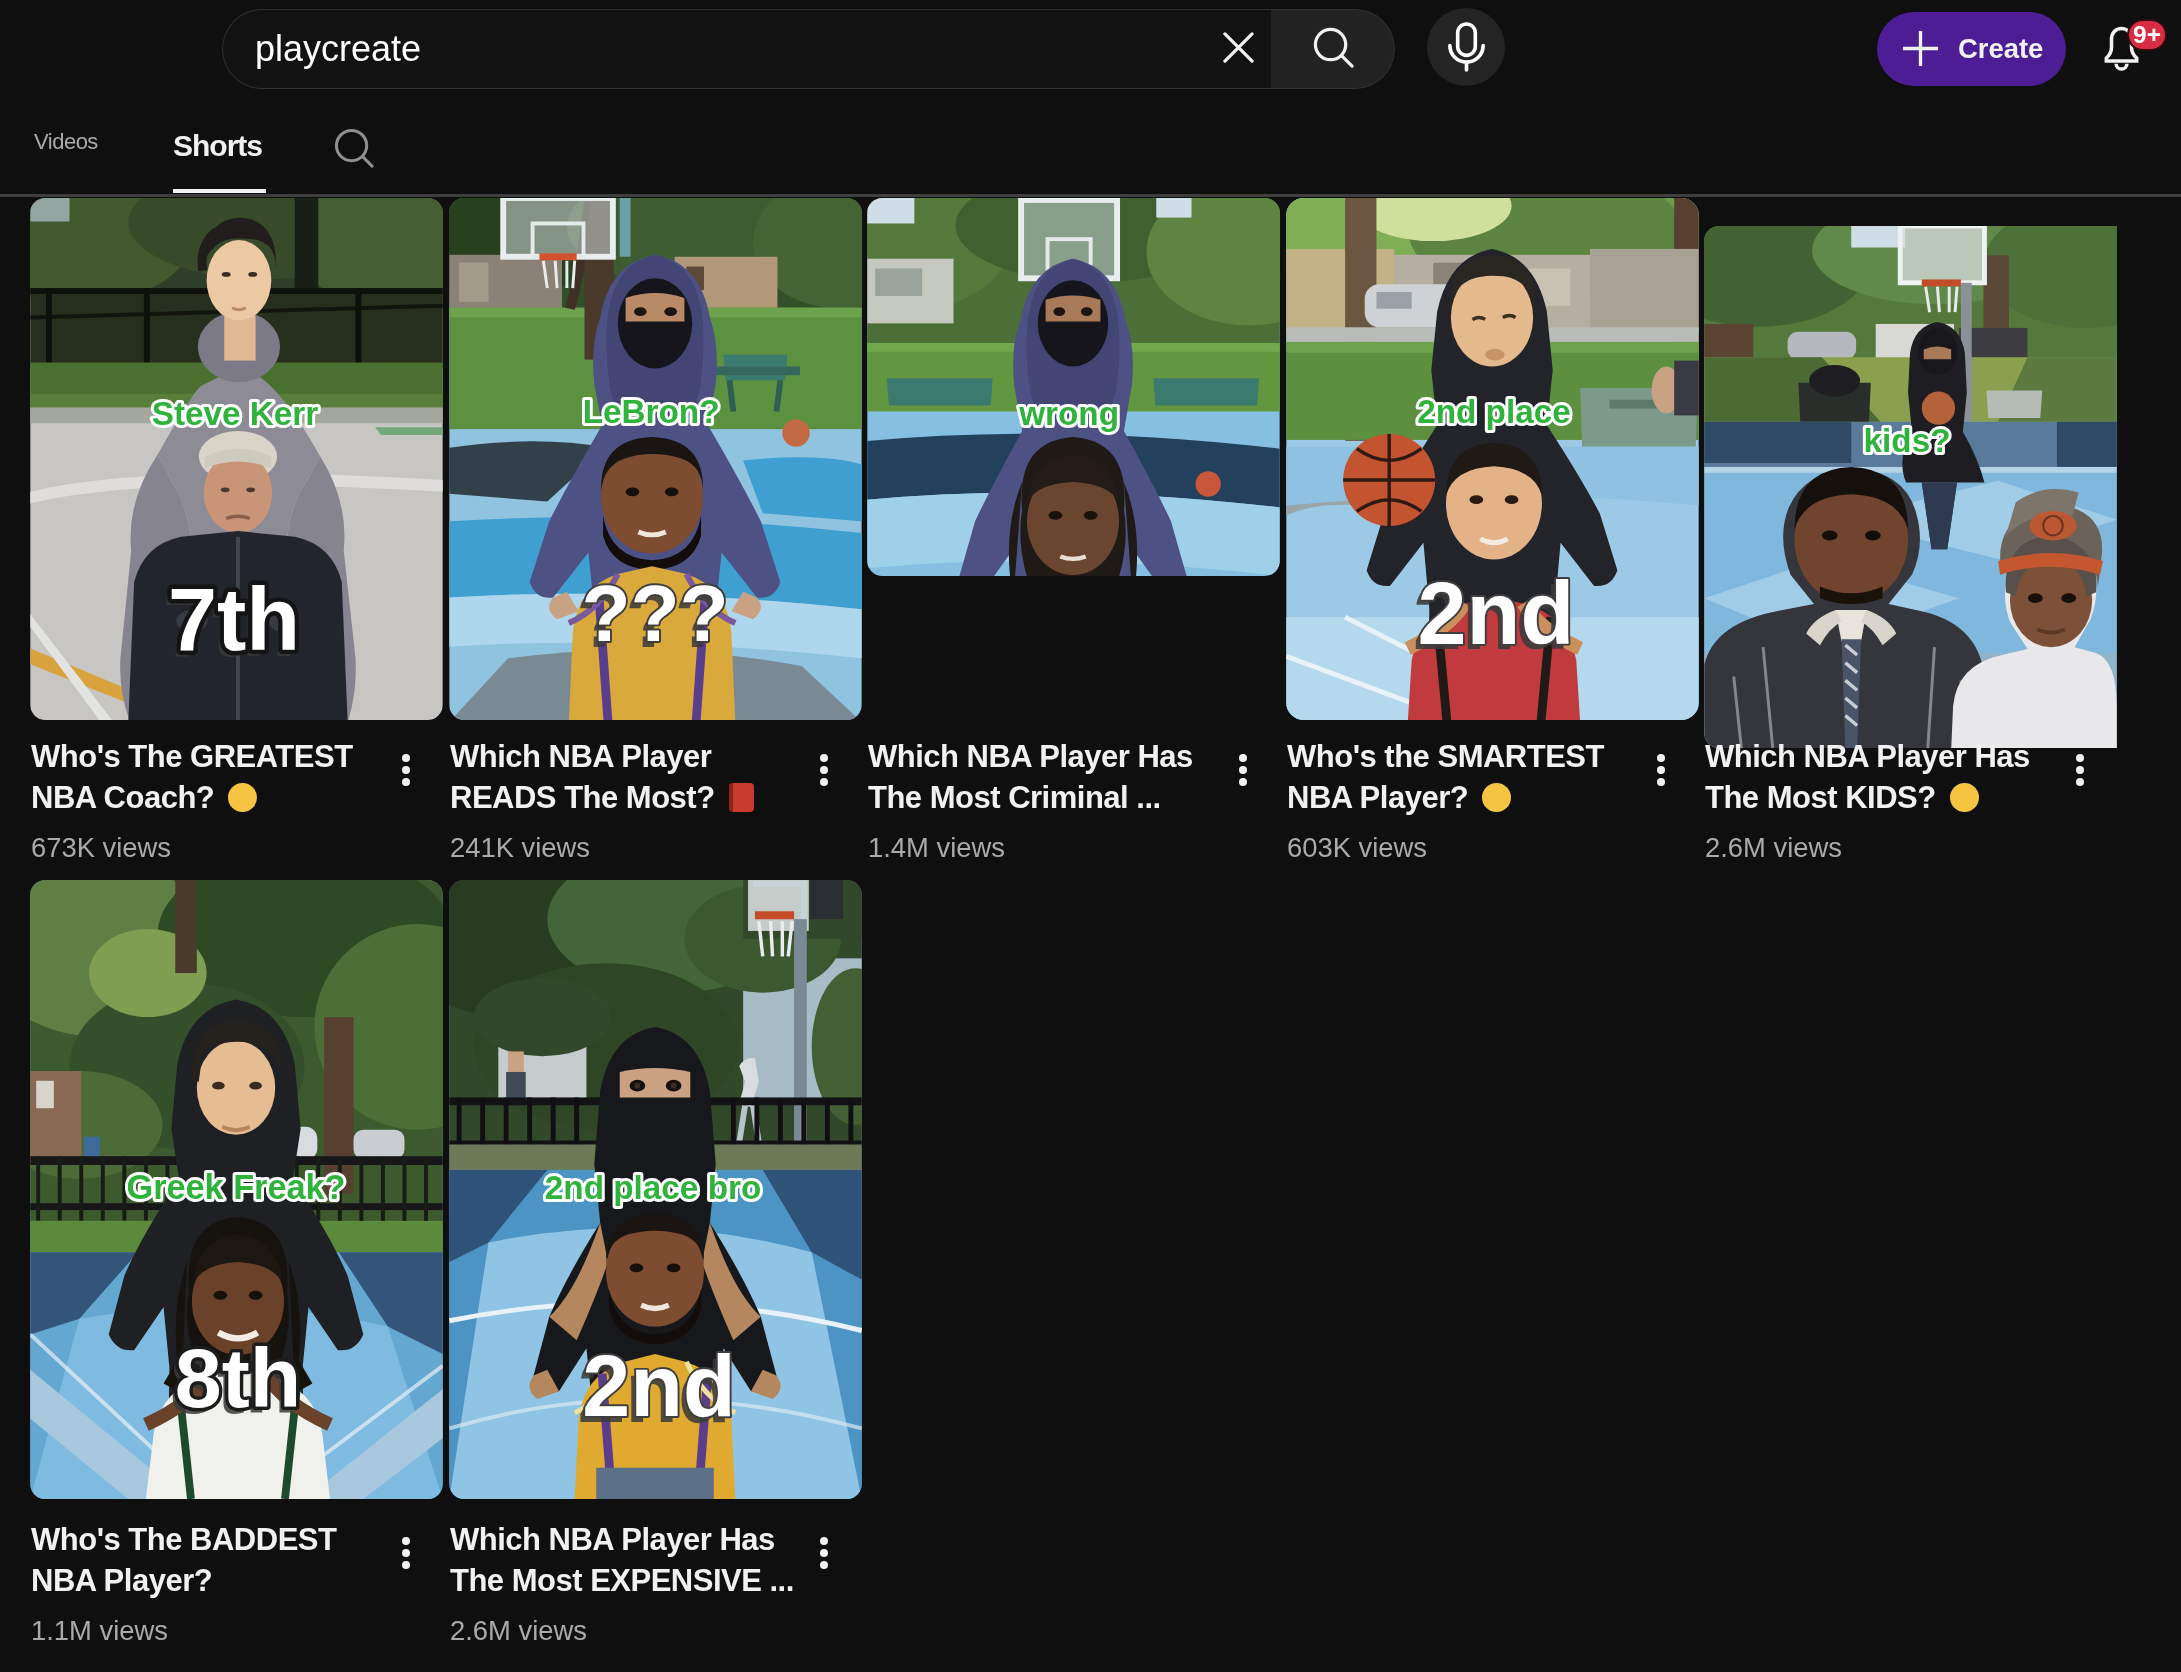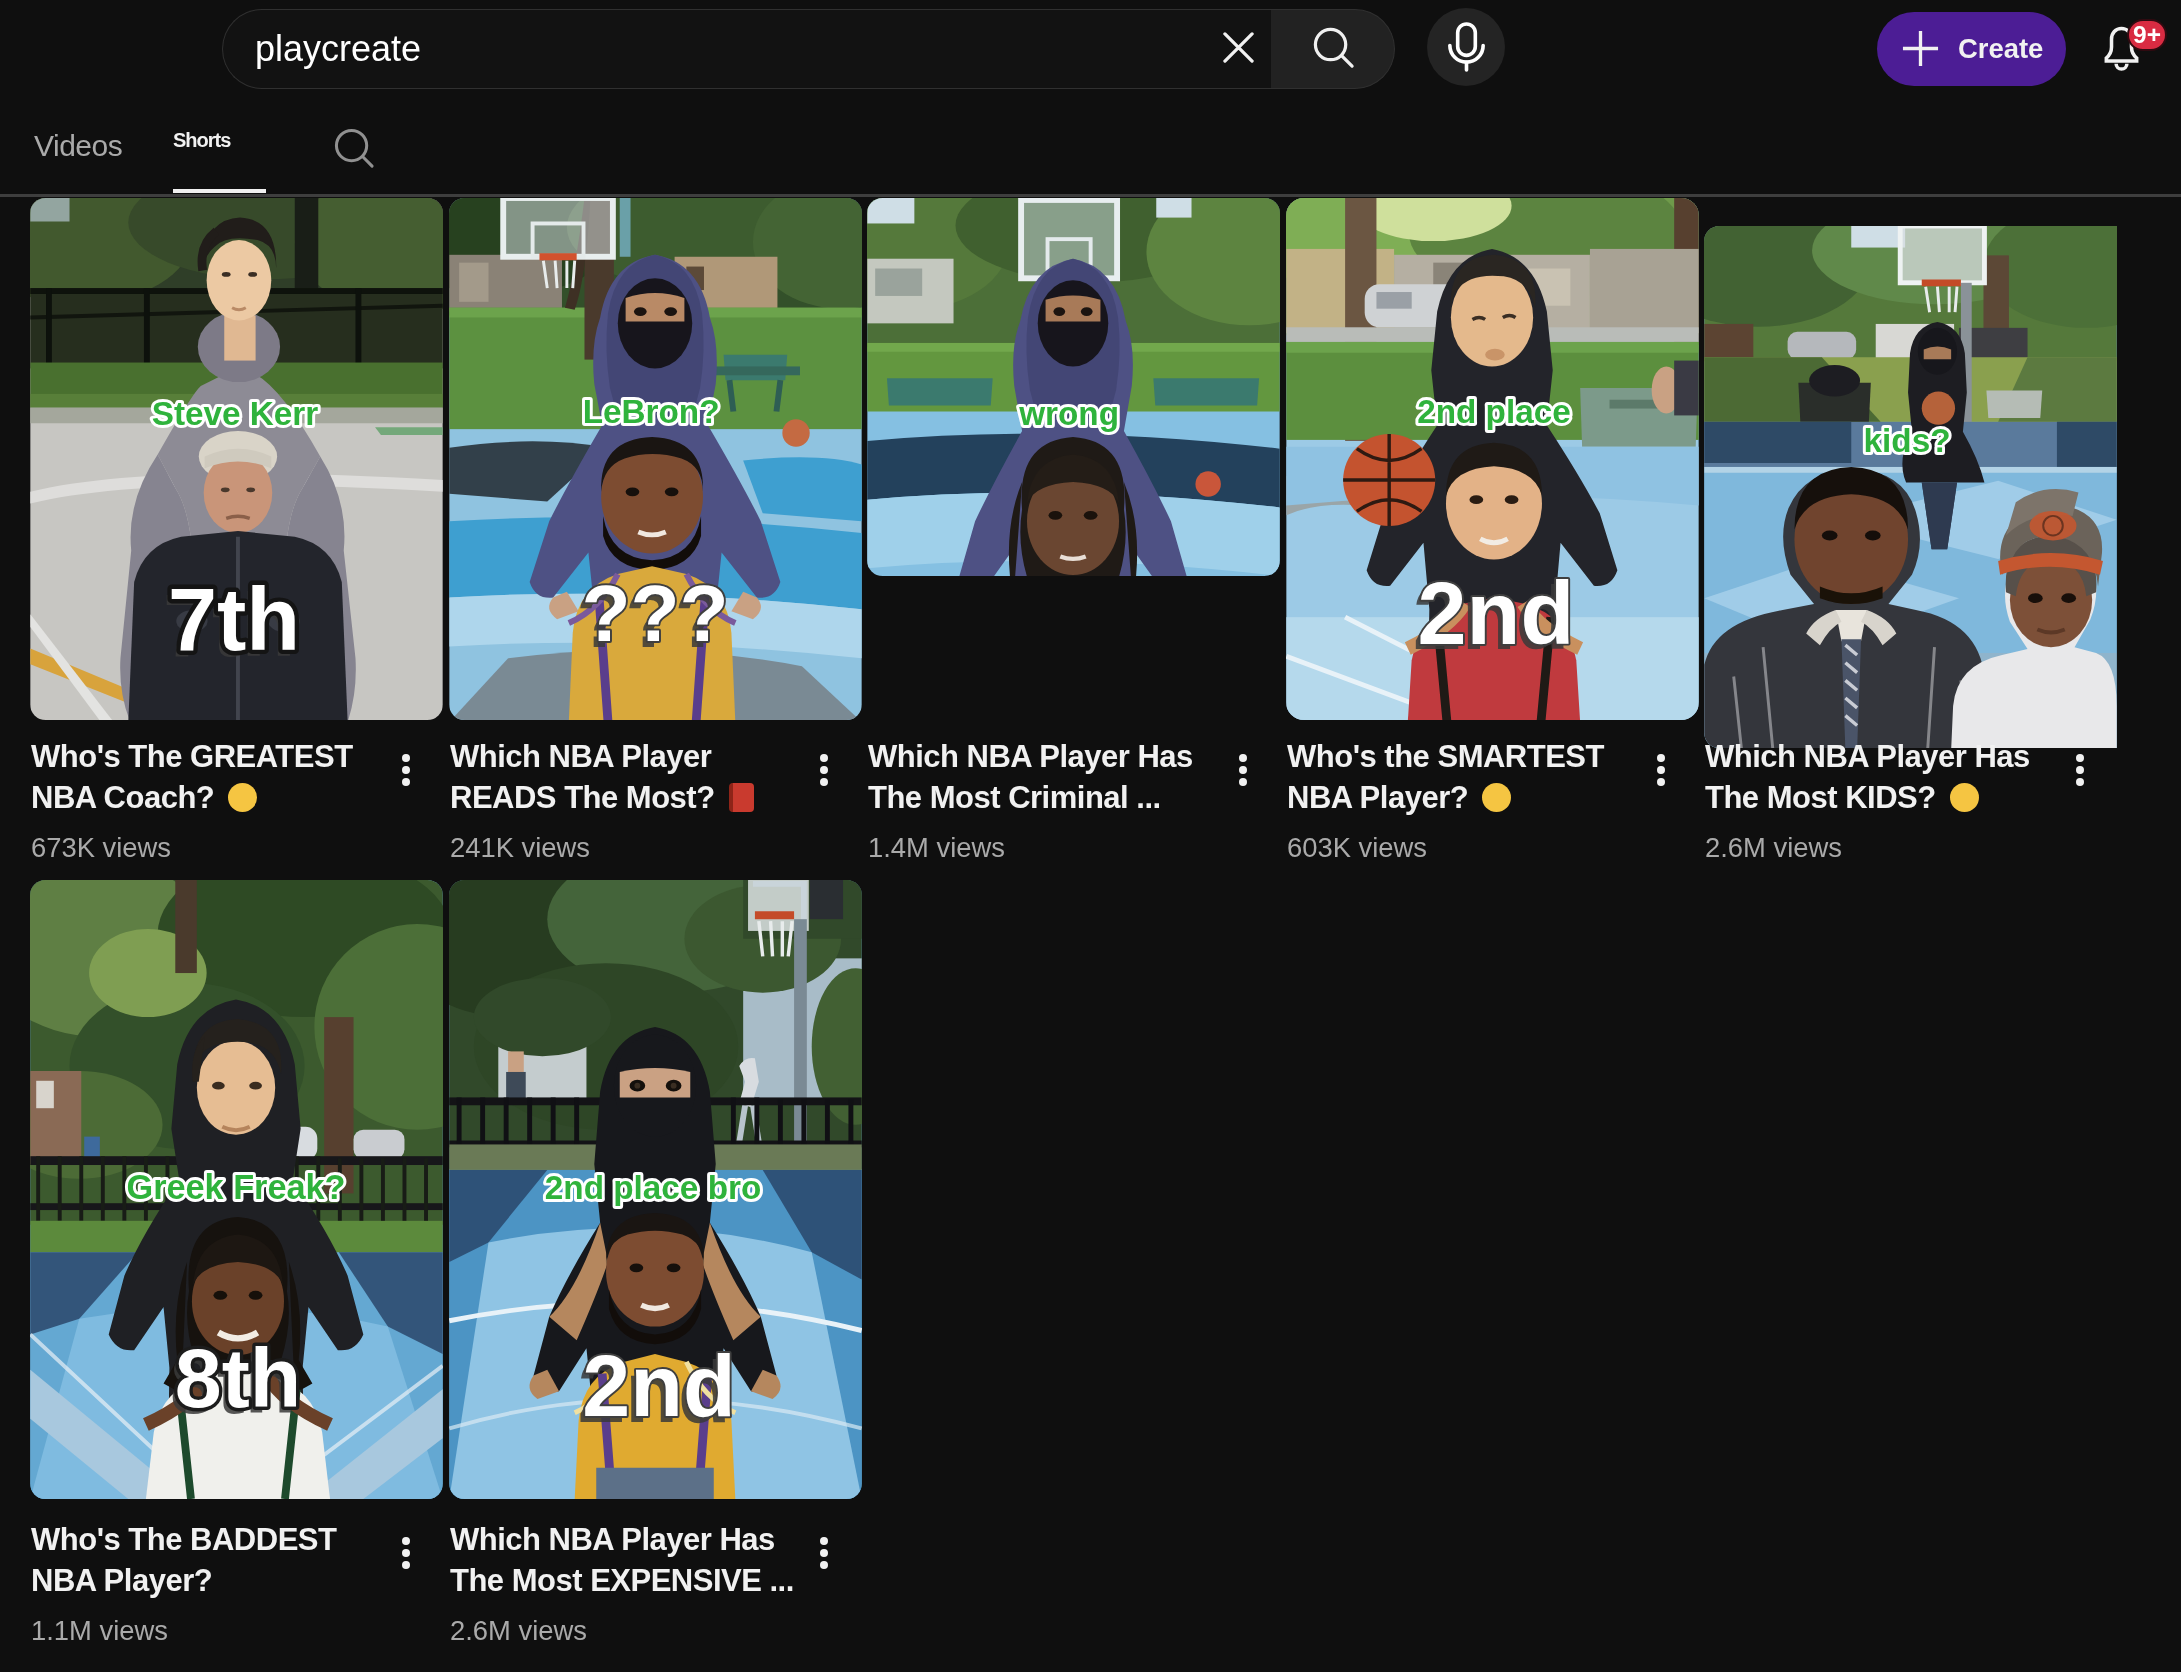--- a/index.html
+++ b/index.html
@@ -18,22 +18,22 @@
   #micbtn { left:1427px; top:7.8px; width:78px; height:78px; border-radius:50%;
     background:#242424; }
   #createbtn { left:1877px; top:11.8px; width:189px; height:74px; border-radius:37px;
     background:#4c1d95; display:flex; align-items:center; }
   #createbtn .plus { margin-left:23.5px; }
   #createbtn .txt { margin-left:18.6px; color:#f1f1f1; font-size:27.4px; font-weight:bold; }
   #bell { left:2098px; top:23.5px; }
   #badge { left:2127px; top:18.6px; width:40px; height:32px; border-radius:16.7px;
     background:#d92b42; border:2.9px solid #300a10; color:#fff; font-size:24.5px;
     font-weight:bold; text-align:center; line-height:27.4px; }
-  #tab-videos { left:34px; top:129px; font-size:30px; color:#aaaaaa; letter-spacing:-0.5px; }
-  #tab-shorts { left:173px; top:129px; font-size:20px; color:#f1f1f1; font-weight:bold; letter-spacing:-1px; }
+  #tab-videos { left:34px; top:129px; font-size:22px; color:#aaaaaa; letter-spacing:-0.5px; }
+  #tab-shorts { left:173px; top:129px; font-size:30px; color:#f1f1f1; font-weight:bold; letter-spacing:-1px; }
   #underline { left:173px; top:189px; width:93px; height:3.9px; background:#f1f1f1; }
   #divider { left:0; top:194px; width:2182px; height:2.9px; background:#3e3e3e; }
   .thumb { border-radius:15.7px; overflow:hidden; }
   .thumb svg { display:block; font-family:"Liberation Sans", sans-serif; }
   .title { font-size:31px; line-height:41px; color:#f1f1f1; font-weight:bold;
     letter-spacing:-0.5px; white-space:nowrap; }
   .views { font-size:27.4px; color:#aaaaaa; }
   .emoji { display:inline-block; width:29px; height:29px; border-radius:50%;
     background:#f5c542; vertical-align:-3.9px; margin-left:5.9px; }
   .emoji.book { border-radius:3.9px; background:#c93a2e; width:25.5px; height:29px;

